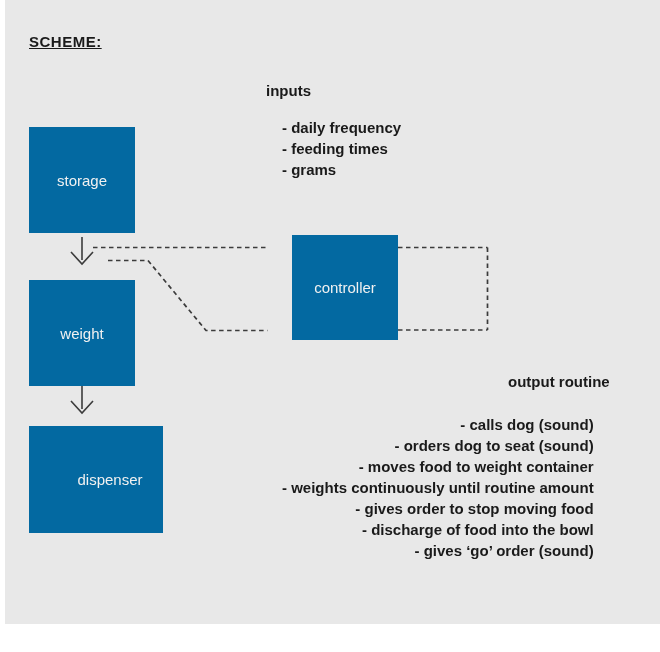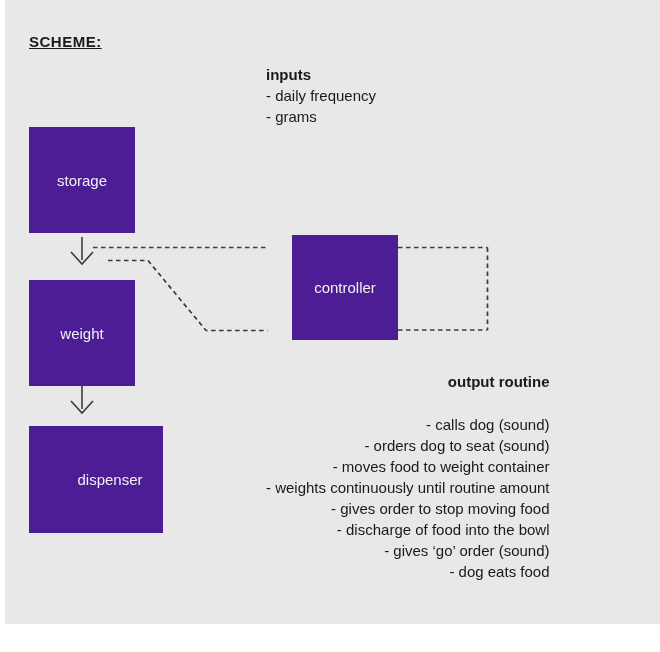--- a/index.html
+++ b/index.html
@@ -36,47 +36,48 @@
   .connectors {
     position: absolute;
     left: 0;
     top: 0;
     width: 660px;
     height: 652px;
     pointer-events: none;
   }
   .flow-box {
     position: absolute;
-    background: #4c1d95;
+    background: #0369a1;
     color: #f1f1f1;
     display: flex;
     align-items: center;
     justify-content: center;
     font-size: 15px;
   }
   .box-storage    { left: 29px;  top: 127px; width: 106px; height: 106px; }
   .box-weight     { left: 29px;  top: 280px; width: 106px; height: 106px; }
   .box-dispenser  { left: 29px;  top: 426px; width: 106px; height: 107px; padding-left: 28px; }
   .box-controller { left: 268px; top: 235px; width: 106px; height: 105px; margin-left: 24px; }
   .text-section {
     position: absolute;
     left: 266px;
     color: #1a1a1a;
     font-size: 15px;
     line-height: 21px;
   }
-  .inputs-section { top: 64px; }
+  .inputs-section { top: 80px; }
   .outputs-section { top: 371px; text-align: right; }
   .section-heading {
     font-weight: bold;
   }
   .item-list {
     list-style: none;
-    margin: 0;
+    margin: 16px;
     padding: 0;
+    font-weight: bold;
   }
   .outputs-section .item-list { margin-top: 22px; }
 </style>
 </head>
 <body>
 
 <div class="page">
   <div class="panel"></div>
 
   <div class="page-title">SCHEME:</div>
@@ -112,30 +113,30 @@
     <span>dispenser</span>
   </div>
   <div class="flow-box box-controller">
     <span>controller</span>
   </div>
 
   <div class="text-section inputs-section">
     <div class="section-heading">inputs</div>
     <ul class="item-list">
       <li>- daily frequency</li>
+      <li>- feeding times</li>
       <li>- grams</li>
     </ul>
   </div>
 
   <div class="text-section outputs-section">
     <div class="section-heading">output routine</div>
     <ul class="item-list">
       <li>- calls dog (sound)</li>
       <li>- orders dog to seat (sound)</li>
       <li>- moves food to weight container</li>
       <li>- weights continuously until routine amount</li>
       <li>- gives order to stop moving food</li>
       <li>- discharge of food into the bowl</li>
       <li>- gives ‘go’ order (sound)</li>
-      <li>- dog eats food</li>
     </ul>
   </div>
 </div>
 
 </body></html>

